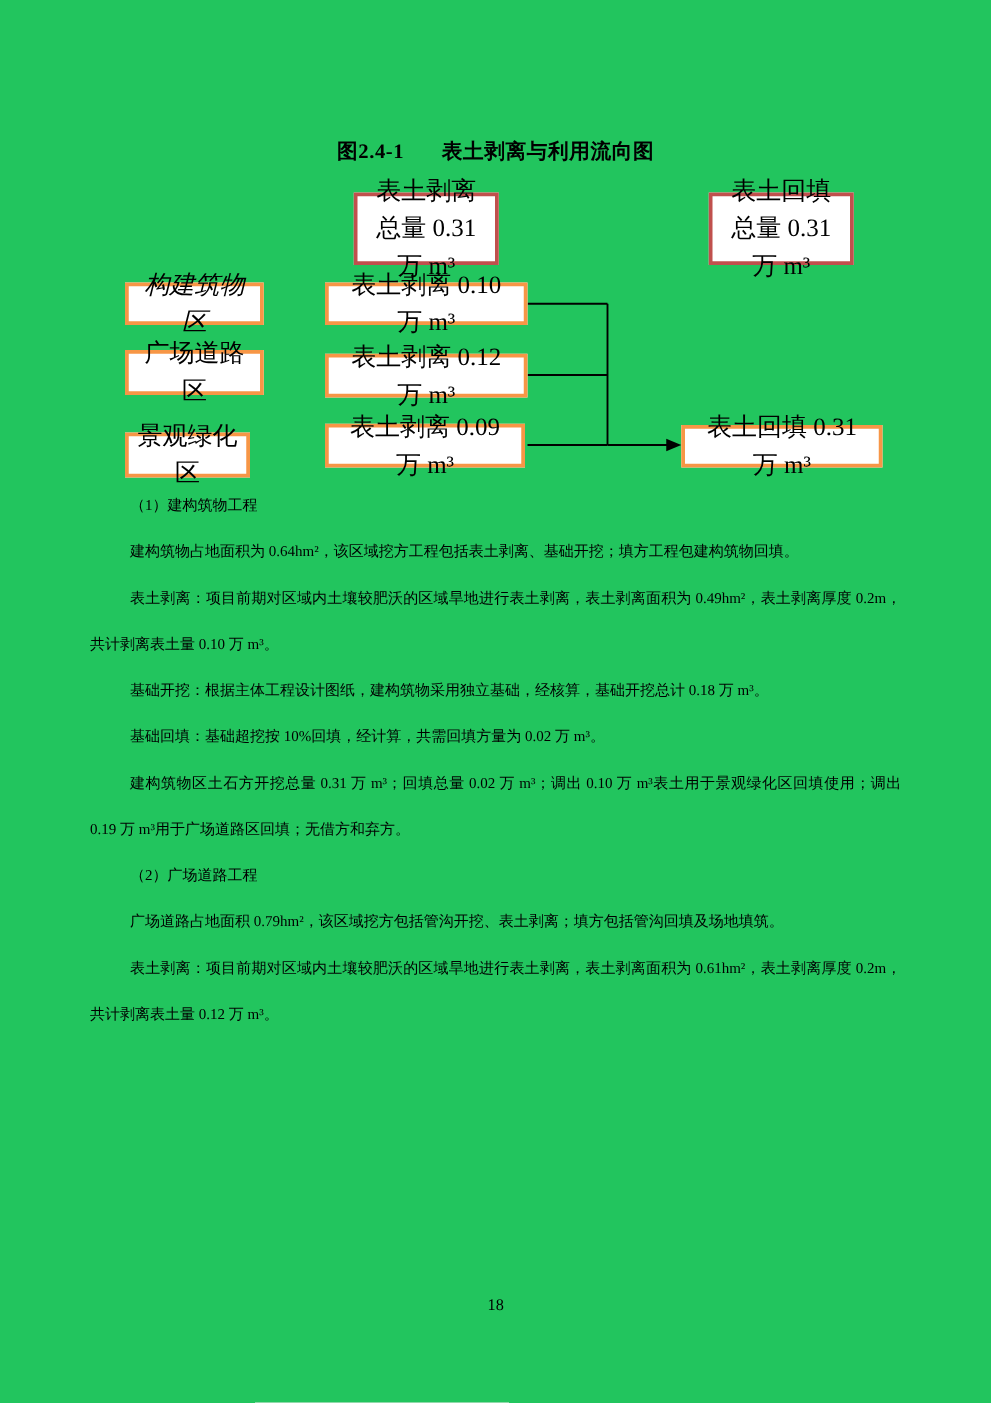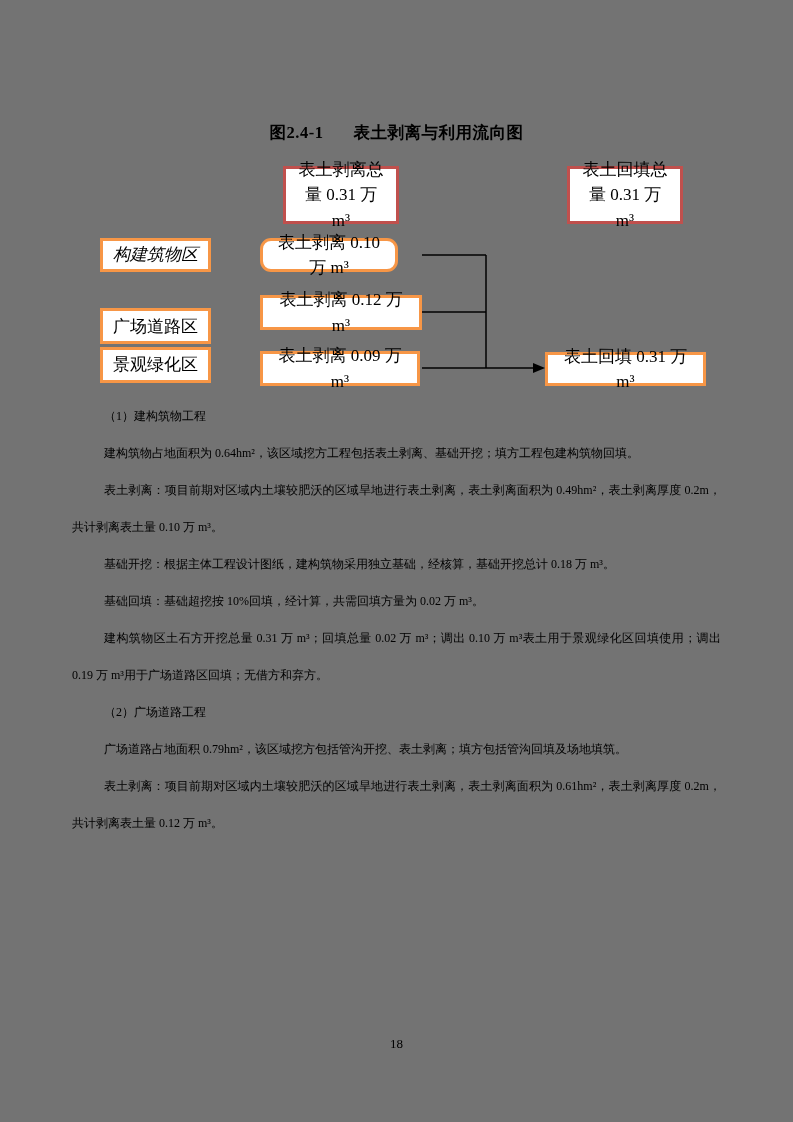--- a/index.html
+++ b/index.html
@@ -6,22 +6,22 @@
   html, body { margin: 0; padding: 0; background: #e8e8e8; }
   body {
     font-family: "Liberation Serif", "DejaVu Serif", serif;
     color: #000;
   }
   .page {
     position: relative;
     width: 793px;
     height: 1122px;
     margin: 0 auto;
-    background: #737373;
-    padding: 16px 72px;
+    background: #22c55e;
+    padding: 4px 72px;
     overflow: hidden;
   }
   
   .fig-title {
     margin: 0;
     padding-top: 106px;
     text-align: center;
     font-size: 16.5px;
     font-weight: bold;
     letter-spacing: 0.5px;
@@ -34,21 +34,21 @@
     margin-top: 22px;
     height: 232px;
   }
   .dbox {
     position: absolute;
     display: flex;
     align-items: center;
     justify-content: center;
     text-align: center;
     background: #fff;
-    font-size: 17px;
+    font-size: 20px;
     line-height: 1.5;
     padding: 2px 6px;
   }
   .dbox.total   { border: 3px solid var(--red, #c0504d); width: 116px; height: 58px; padding: 2px 10px; }
   .dbox.flow    { border: 3px solid var(--orange, #f79646); }
   .connectors   { position: absolute; left: 0; top: 0; pointer-events: none; }
   .connectors line    { stroke: #000; stroke-width: 1.5; }
   .connectors polygon { fill: #000; }
 
   
@@ -98,28 +98,28 @@
     <div class="dbox total" style="left:211px; top:0;">
       <span>表土剥离总量 0.31 万 m³</span>
     </div>
     <div class="dbox total" style="left:495px; top:0;">
       <span>表土回填总量 0.31 万 m³</span>
     </div>
 
     <div class="dbox flow" style="left:28px; top:72px;  width:111px; height:34px;font-style:italic;">
       <span>构建筑物区</span>
     </div>
-    <div class="dbox flow" style="left:28px; top:142px; width:111px; height:36px;align-items:flex-end;">
+    <div class="dbox flow" style="left:28px; top:126px; width:111px; height:36px;">
       <span>广场道路区</span>
     </div>
-    <div class="dbox flow" style="left:28px; top:181px; width:111px; height:36px;">
+    <div class="dbox flow" style="left:28px; top:192px; width:100px; height:36px;">
       <span>景观绿化区</span>
     </div>
 
-    <div class="dbox flow" style="left:188px; top:72px;  width:138px; height:34px;border-radius:11px;">
+    <div class="dbox flow" style="left:188px; top:72px;  width:162px; height:34px;">
       <span>表土剥离 0.10 万 m³</span>
     </div>
     <div class="dbox flow" style="left:188px; top:129px; width:162px; height:35px;">
       <span>表土剥离 0.12 万 m³</span>
     </div>
     <div class="dbox flow" style="left:188px; top:185px; width:160px; height:35px;">
       <span>表土剥离 0.09 万 m³</span>
     </div>
 
     <div class="dbox flow" style="left:473px; top:186px; width:161px; height:34px;">

